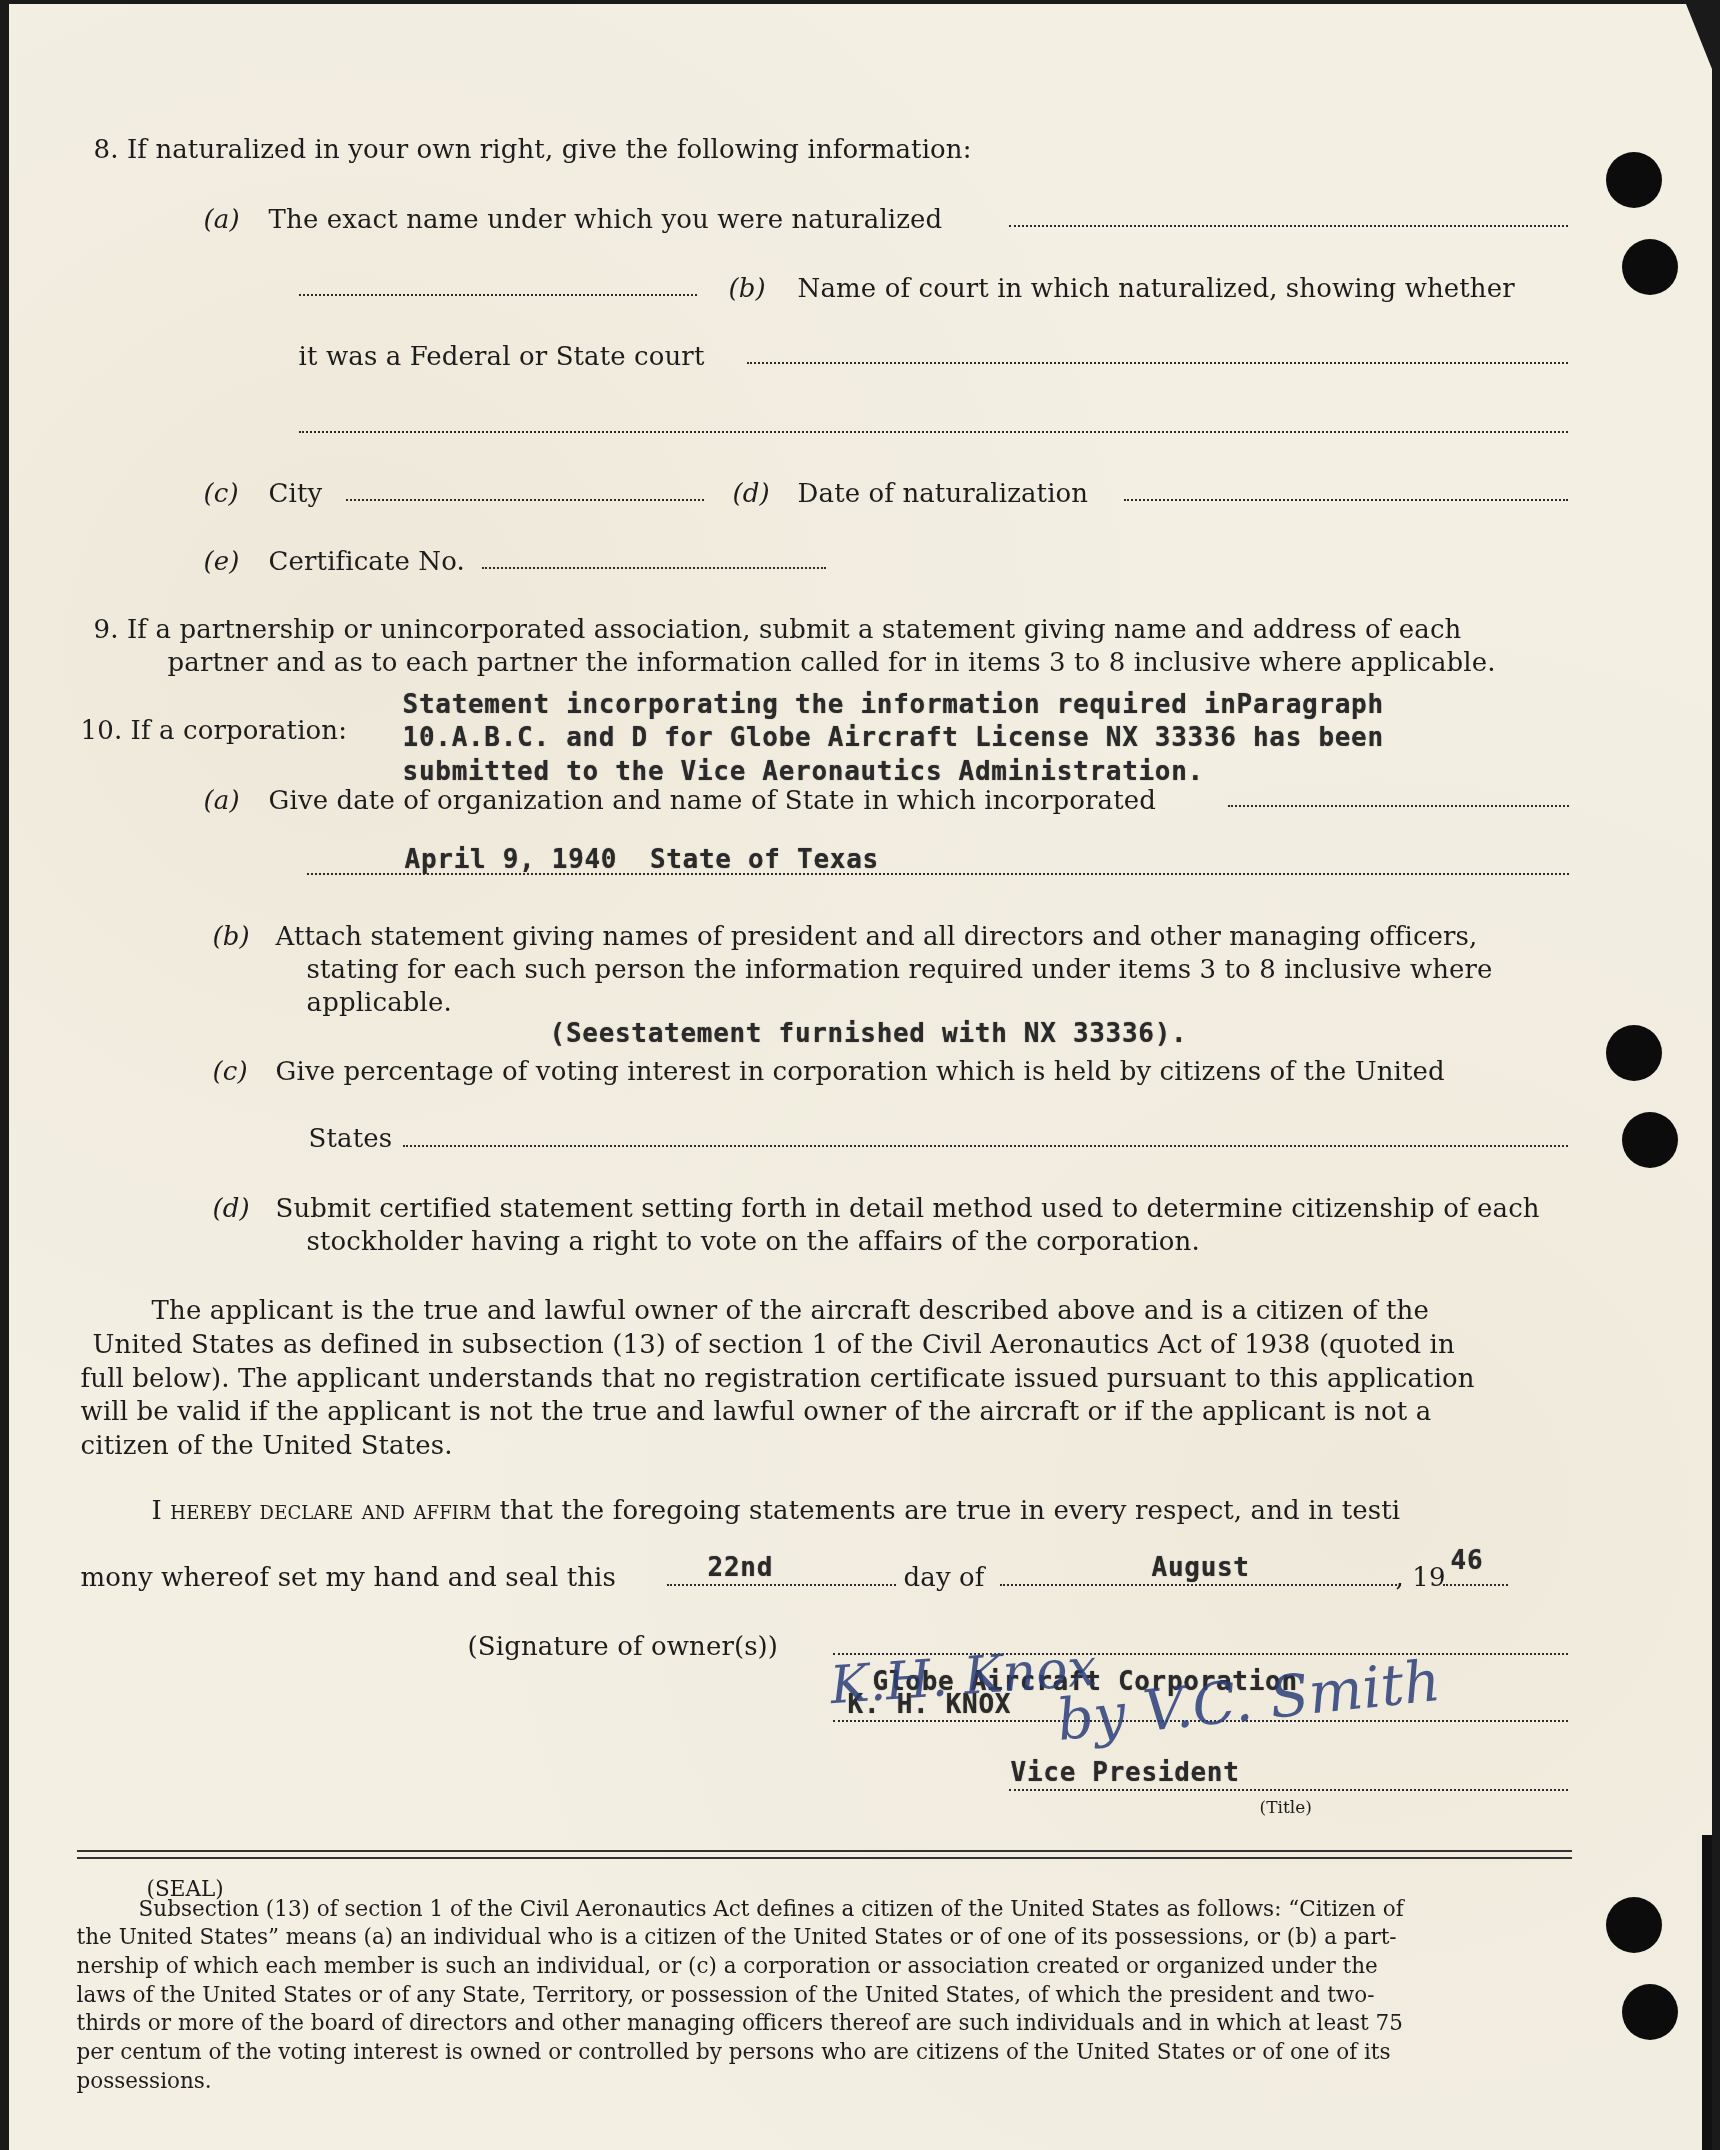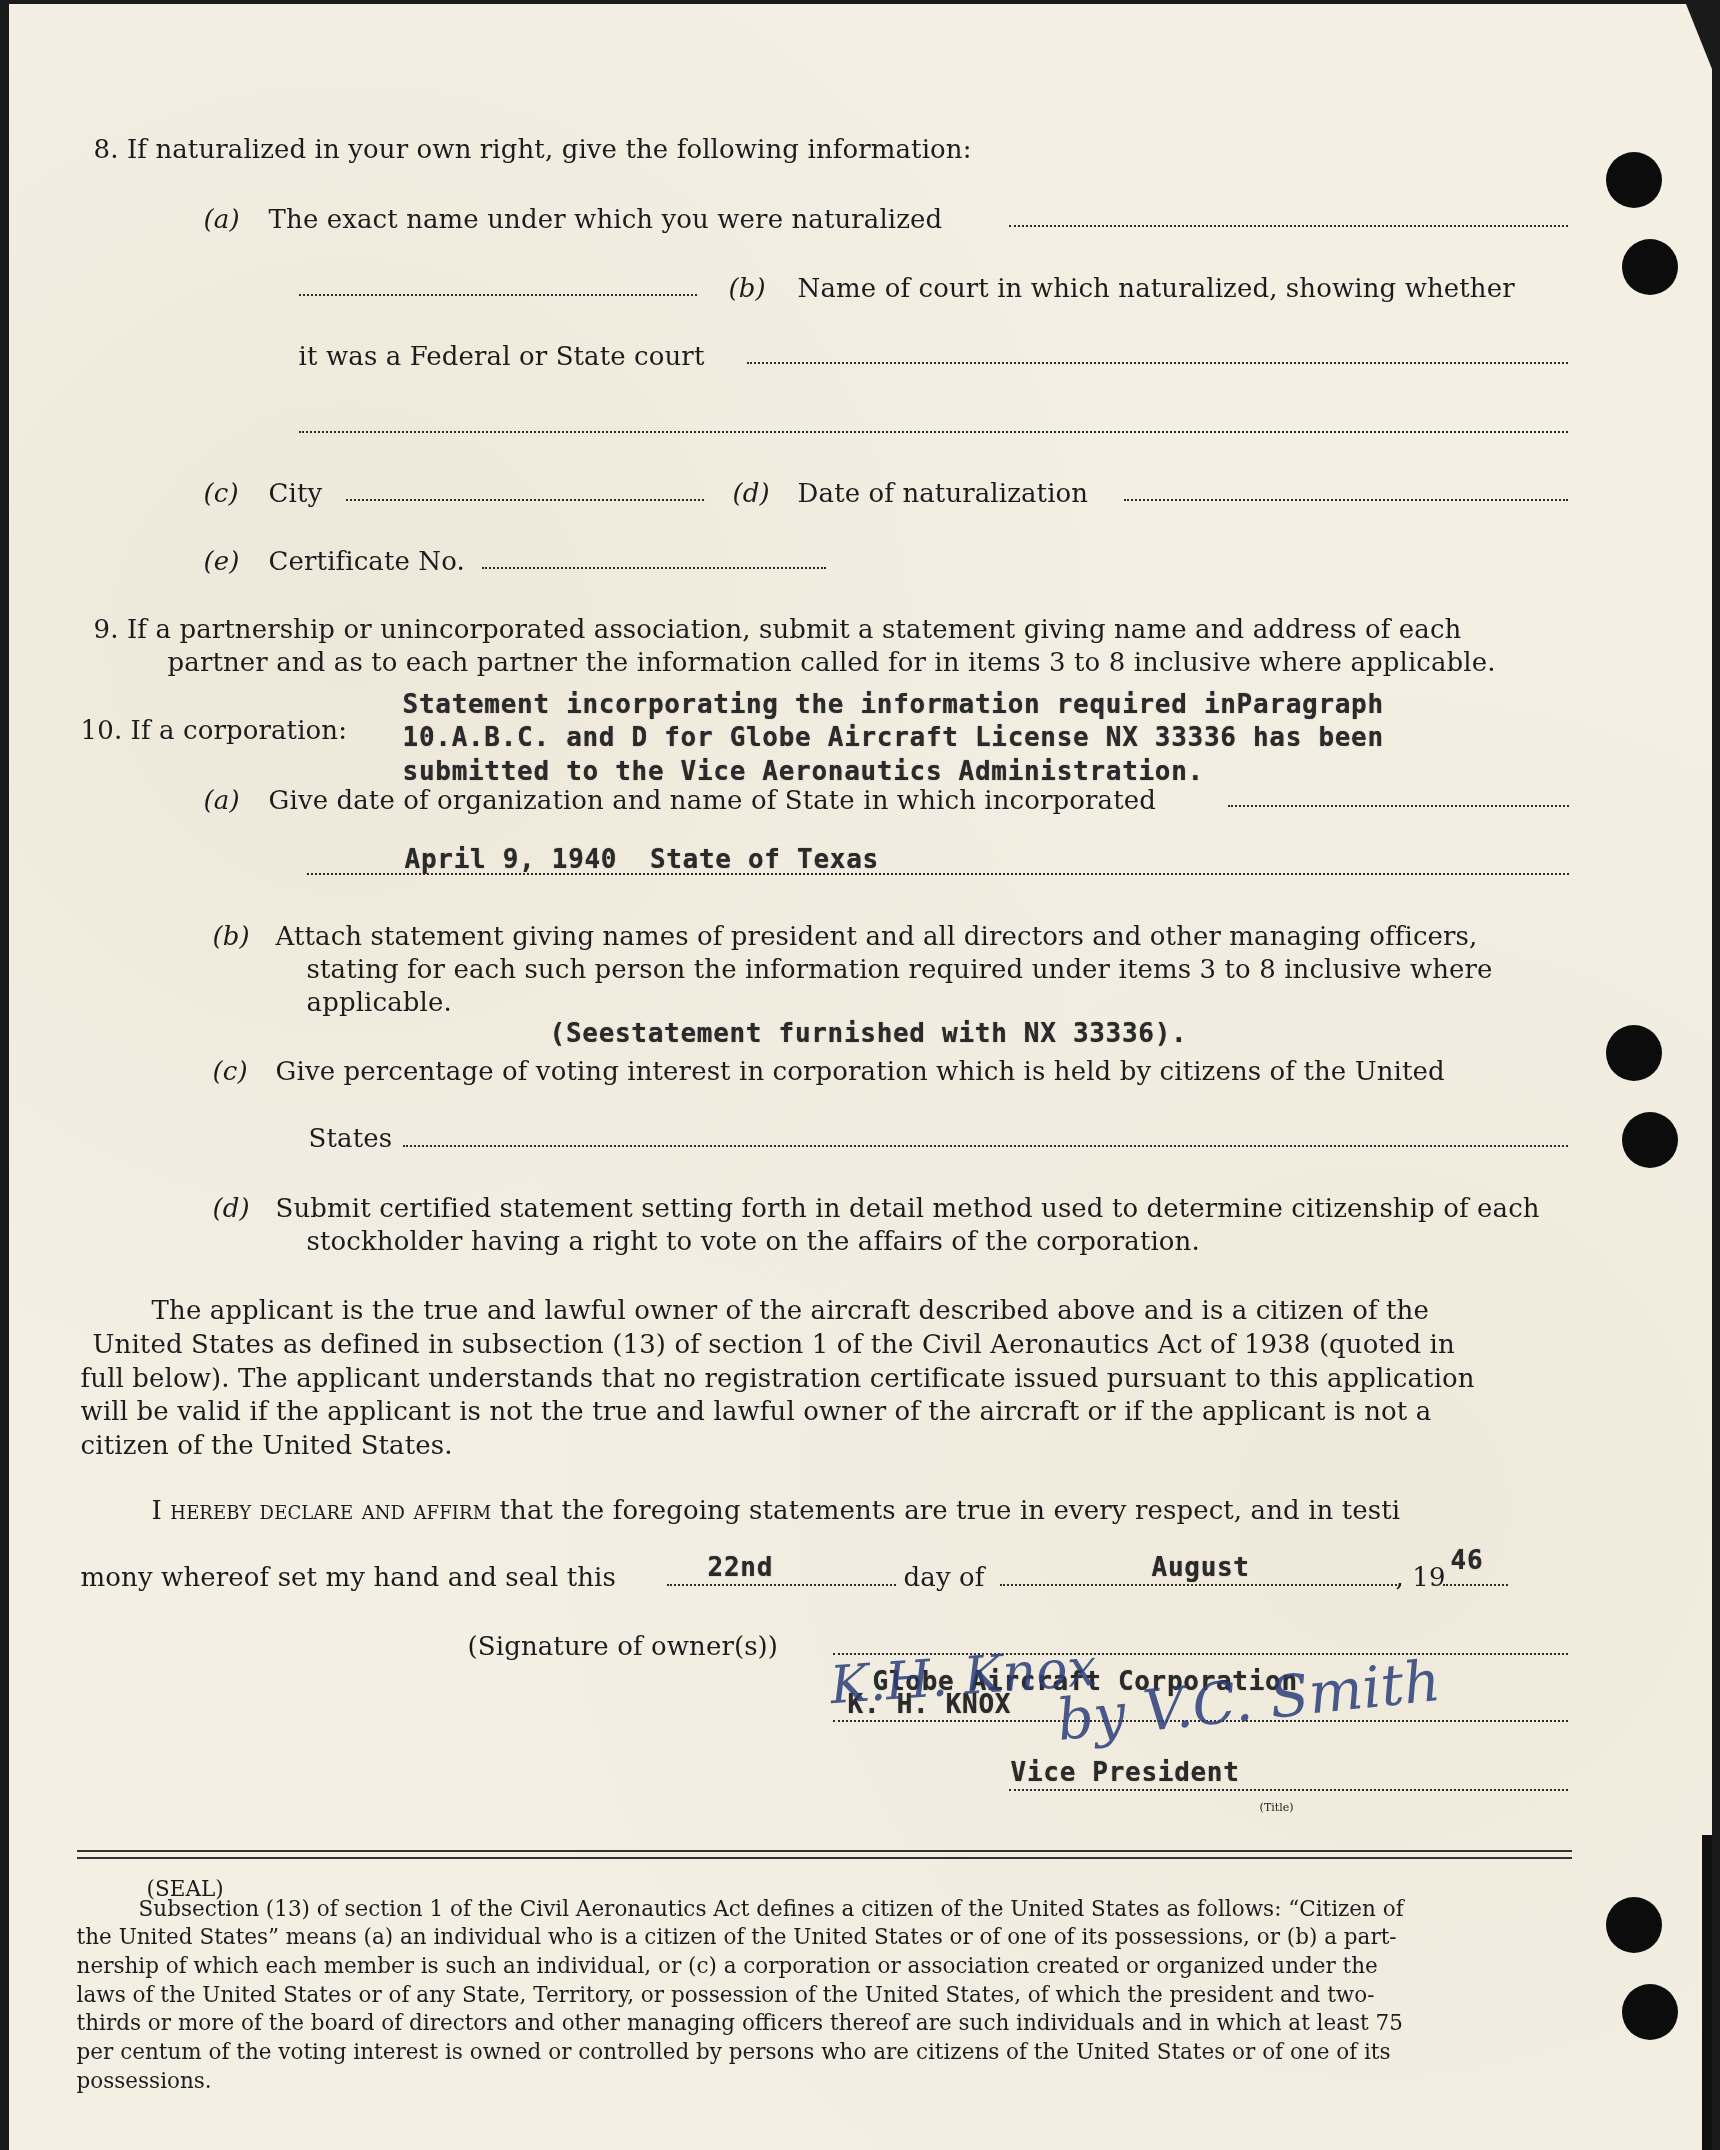--- a/index.html
+++ b/index.html
@@ -137,21 +137,21 @@
   <span class="abs t" style="left:459px; top:1626px;">(Signature of owner(s))</span>
   <span class="abs typed" style="left:864px; top:1618px;margin-top:44px;">Globe Aircraft Corporation</span>
   <div class="blank" style="left:824px; top:1649px; width:735px;"></div>
   <span class="abs typed" style="left:839px; top:1685px;">K. H. KNOX</span>
   <div class="blank" style="left:824px; top:1716px; width:735px;"></div>
   <span class="signature" style="left:821px; top:1642px; transform:rotate(-4deg);">K.H. Knox</span>
   <span class="signature" style="left:1047px; top:1663px; transform:rotate(-6deg); font-size:57px;">by V.C. Smith</span>
 
   <span class="abs typed" style="left:1002px; top:1753px;">Vice President</span>
   <div class="blank" style="left:1000px; top:1785px; width:559px;"></div>
-  <span class="abs t-small" style="left:1251px; top:1789px; font-size:11px;">(Title)</span>
+  <span class="abs t-small" style="left:1251px; top:1789px; font-size:17px;">(Title)</span>
   <span class="abs t-small" style="left:138px; top:1870px;">(SEAL)</span>
 
   <div class="double-rule" style="top:1846px;"></div>
 
   <div class="abs t-small" style="left:130px; top:1890px;">Subsection (13) of section 1 of the Civil Aeronautics Act defines a citizen of the United States as follows: “Citizen of</div>
   <div class="abs t-small" style="left:68px; top:1918px;">the United States” means (a) an individual who is a citizen of the United States or of one of its possessions, or (b) a part-</div>
   <div class="abs t-small" style="left:68px; top:1947px;">nership of which each member is such an individual, or (c) a corporation or association created or organized under the</div>
   <div class="abs t-small" style="left:68px; top:1976px;">laws of the United States or of any State, Territory, or possession of the United States, of which the president and two-</div>
   <div class="abs t-small" style="left:68px; top:2004px;text-align:right;">thirds or more of the board of directors and other managing officers thereof are such individuals and in which at least 75</div>
   <div class="abs t-small" style="left:68px; top:2033px;">per centum of the voting interest is owned or controlled by persons who are citizens of the United States or of one of its</div>

